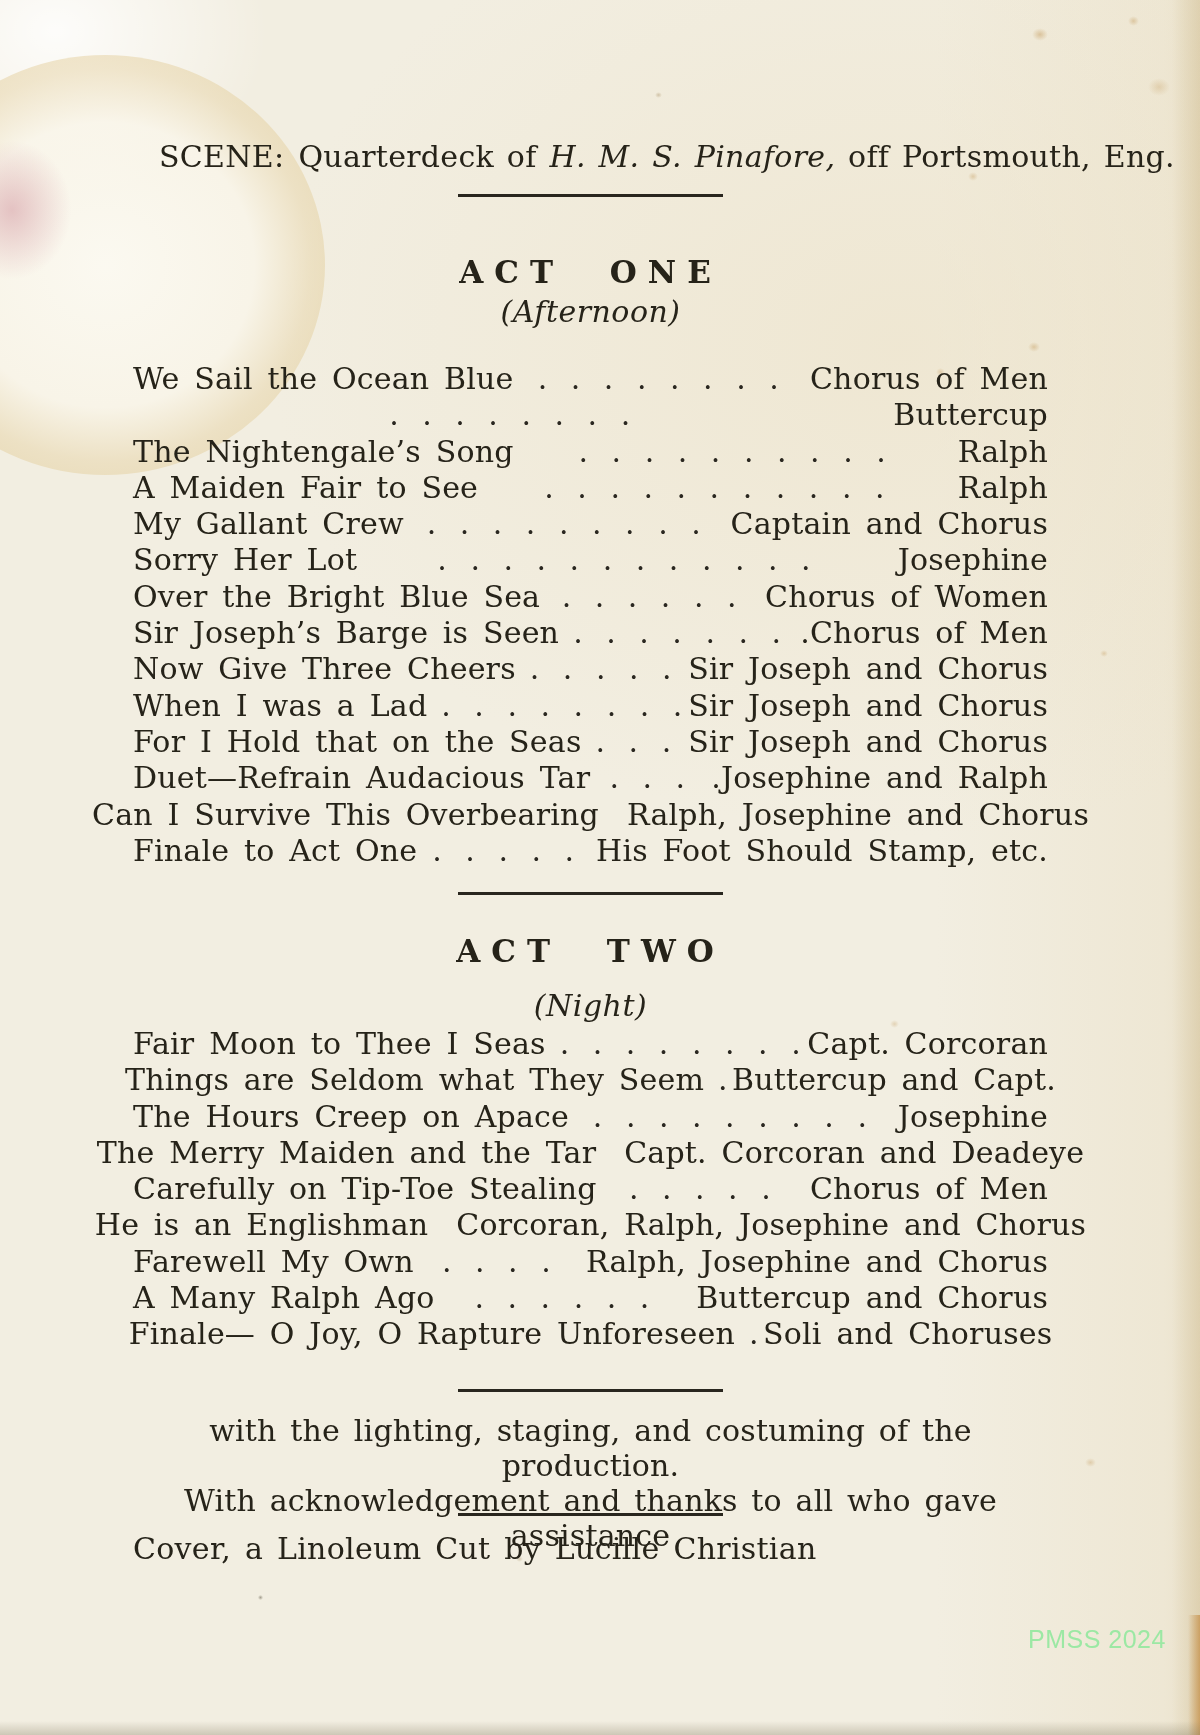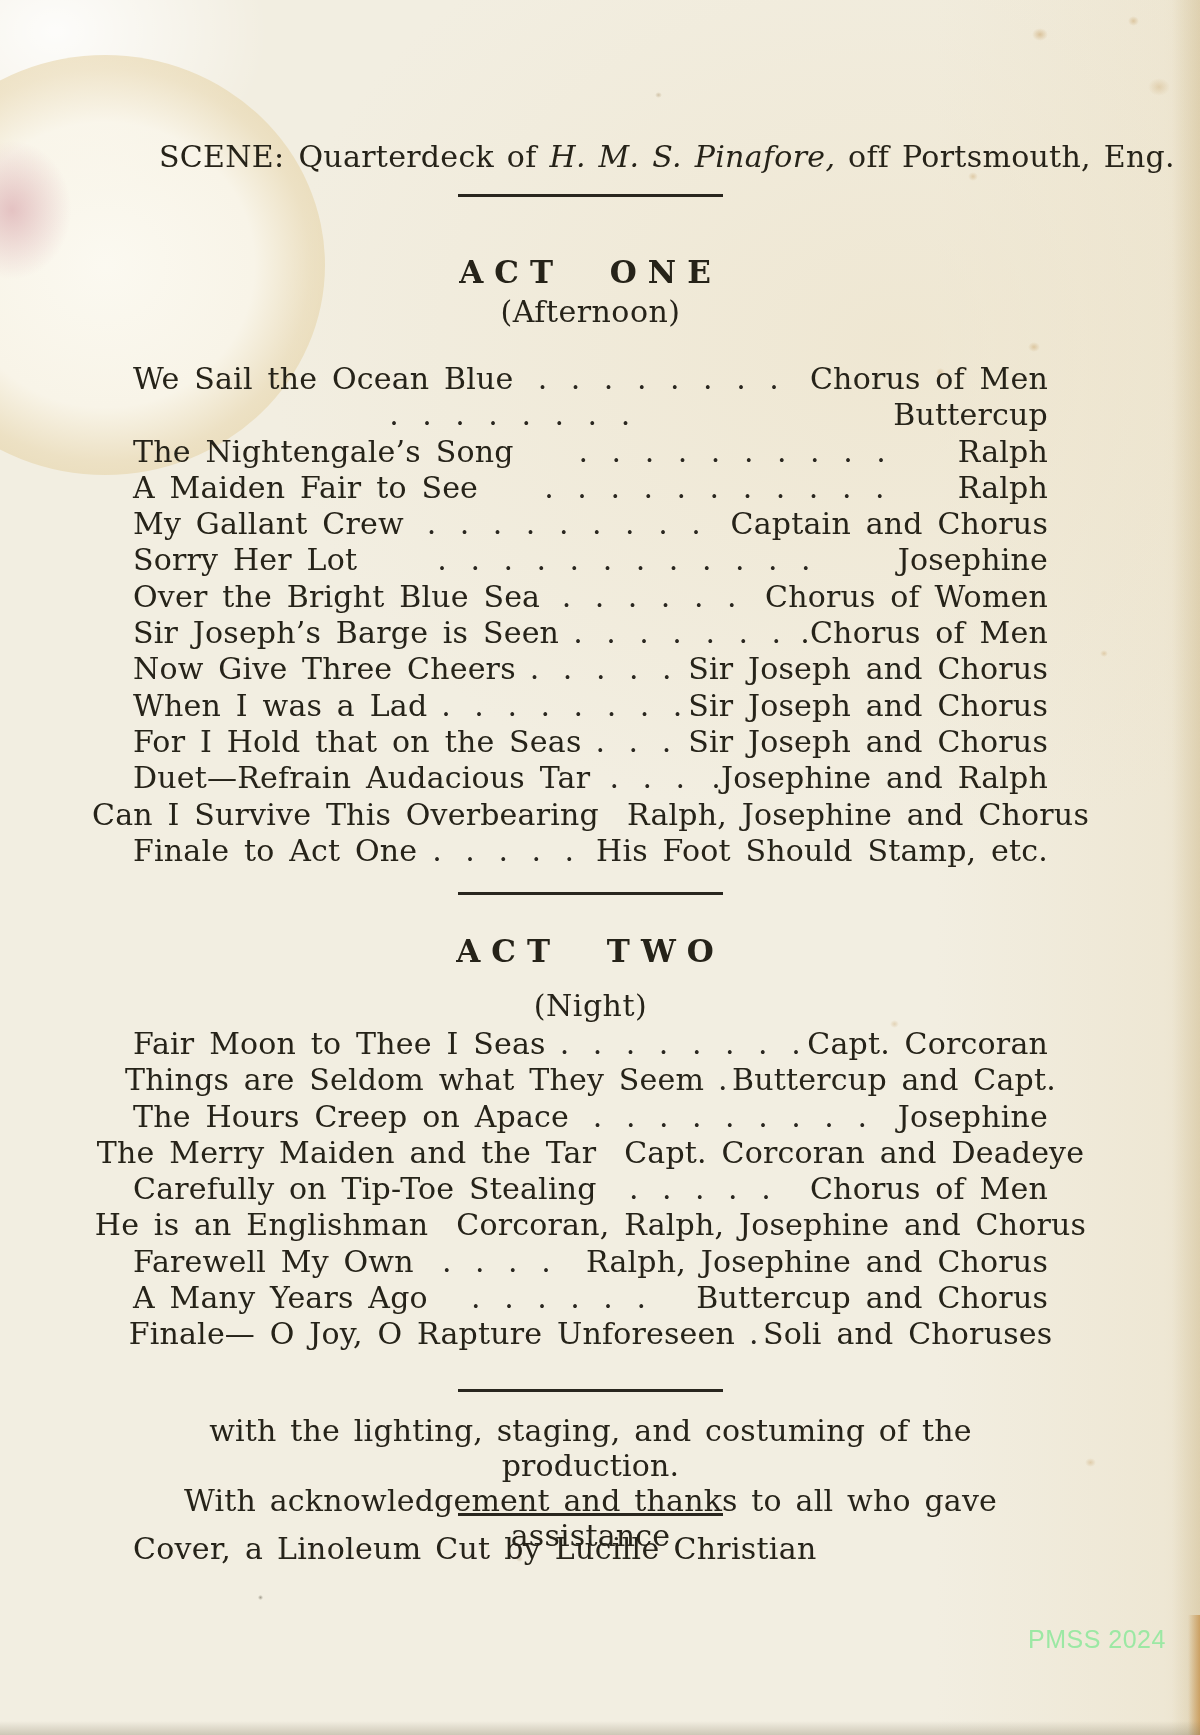--- a/index.html
+++ b/index.html
@@ -85,21 +85,21 @@
   .act-title {
     position: absolute; width: 100%; text-align: center;
     font-size: 31px; font-weight: bold; letter-spacing: 11px; word-spacing: 24px;
     white-space: nowrap;
   }
   .act-one-title { top: 254px; }
   .act-two-title { top: 933px; }
 
   .act-subtitle {
     position: absolute; width: 100%; text-align: center;
-    font-size: 30px; letter-spacing: 0.5px;
+    font-size: 30px; font-style: italic; letter-spacing: 0.5px;
   }
   .act-one-subtitle { top: 294px; }
   .act-two-subtitle { top: 988px; }
 
   .song-list { position: absolute; width: 100%; }
   .act-one-list { top: 361px; }
   .act-two-list { top: 1026px; }
   .song-row {
     display: flex; justify-content: center; align-items: baseline;
     font-size: 30px; line-height: 36.3px; white-space: nowrap;
@@ -271,21 +271,21 @@
         <span class="song-title">He is an Englishman</span>
           <span class="song-dots"></span>
           <span class="song-attr">Corcoran, Ralph, Josephine and Chorus</span>
       </div>
       <div class="song-row">
         <span class="song-title">Farewell My Own</span>
           <span class="song-dots">. . . .</span>
           <span class="song-attr">Ralph, Josephine and Chorus</span>
       </div>
       <div class="song-row">
-        <span class="song-title">A Many Years Ago</span>
+        <span class="song-title">A Many Ralph Ago</span>
           <span class="song-dots">. . . . . .</span>
           <span class="song-attr">Buttercup and Chorus</span>
       </div>
       <div class="song-row">
         <span class="song-title">Finale— O Joy, O Rapture Unforeseen</span>
           <span class="song-dots">.</span>
           <span class="song-attr">Soli and Choruses</span>
       </div>
     </div>
 

